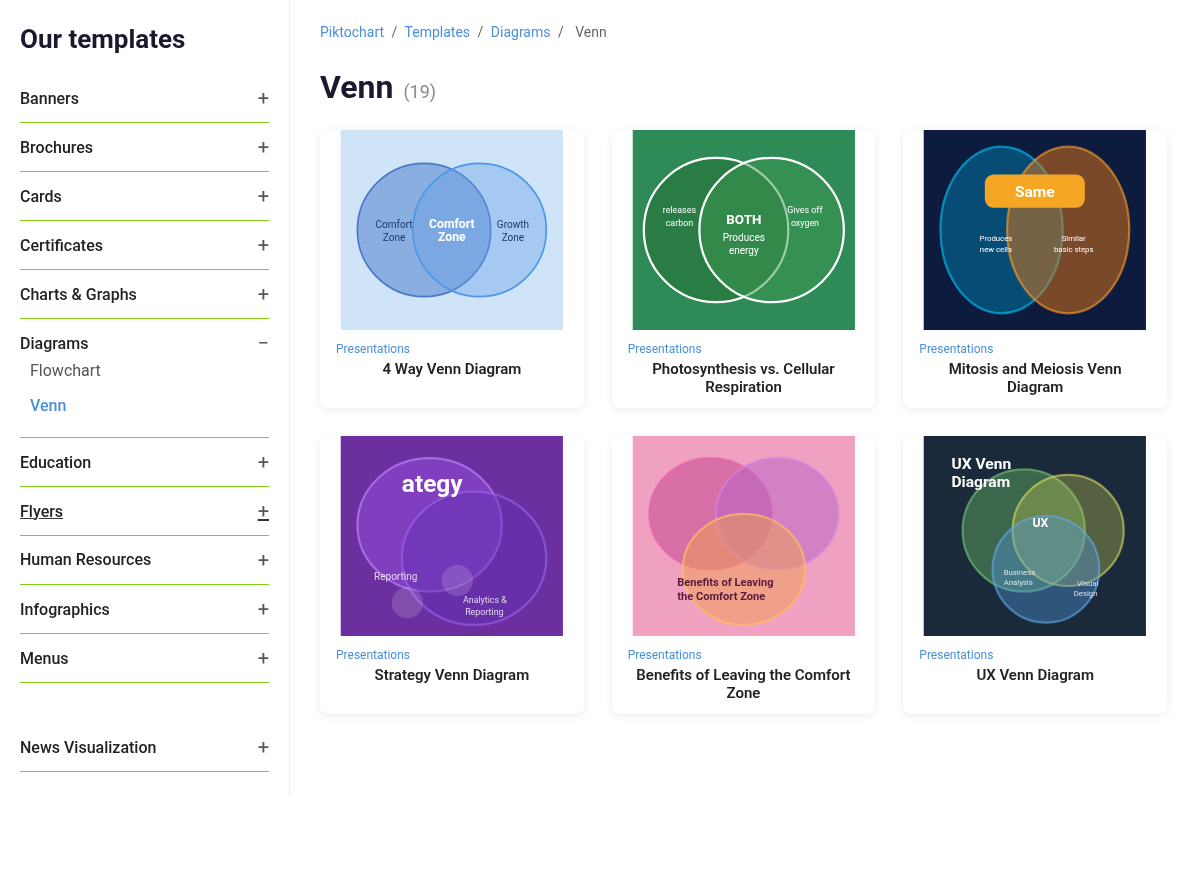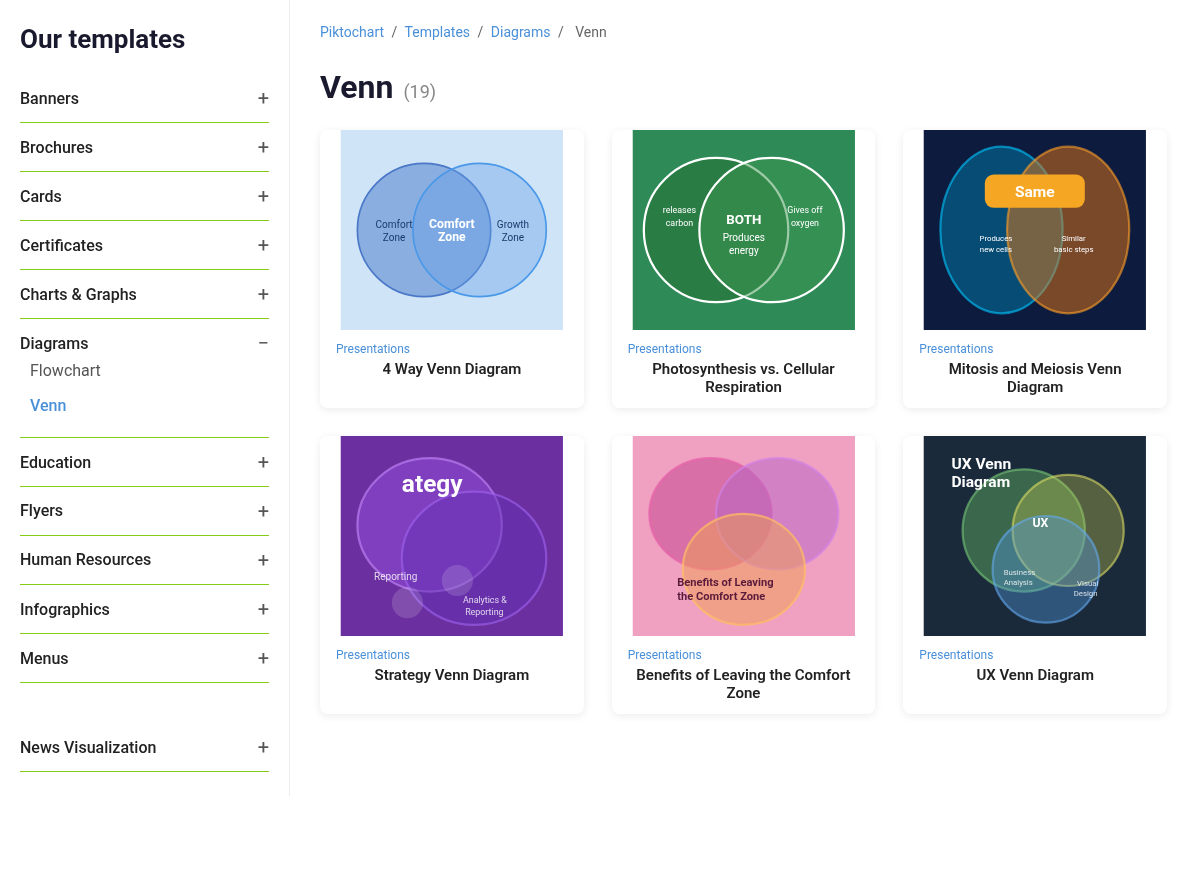--- a/index.html
+++ b/index.html
@@ -169,21 +169,21 @@
           <div class="sub-item active">Venn</div>
         </div>
       </div>
       <div class="sidebar-item" style="flex-direction: column; align-items: stretch; cursor: pointer;">
         <div style="display: flex; justify-content: space-between; align-items: center;">
           <span class="label">Education</span>
           <span class="plus-icon">+</span>
         </div>
       </div>
       <div class="sidebar-item" style="flex-direction: column; align-items: stretch; cursor: pointer;">
-        <div style="display: flex; justify-content: space-between; align-items: flex-start;">
+        <div style="display: flex; justify-content: space-between; align-items: center; text-decoration: underline;">
           <span class="label">Flyers</span>
           <span class="plus-icon">+</span>
         </div>
       </div>
       <div class="sidebar-item" style="flex-direction: column; align-items: stretch; cursor: pointer;">
         <div style="display: flex; justify-content: space-between; align-items: flex-start;">
           <span class="label">Human Resources</span>
           <span class="plus-icon">+</span>
         </div>
       </div>

